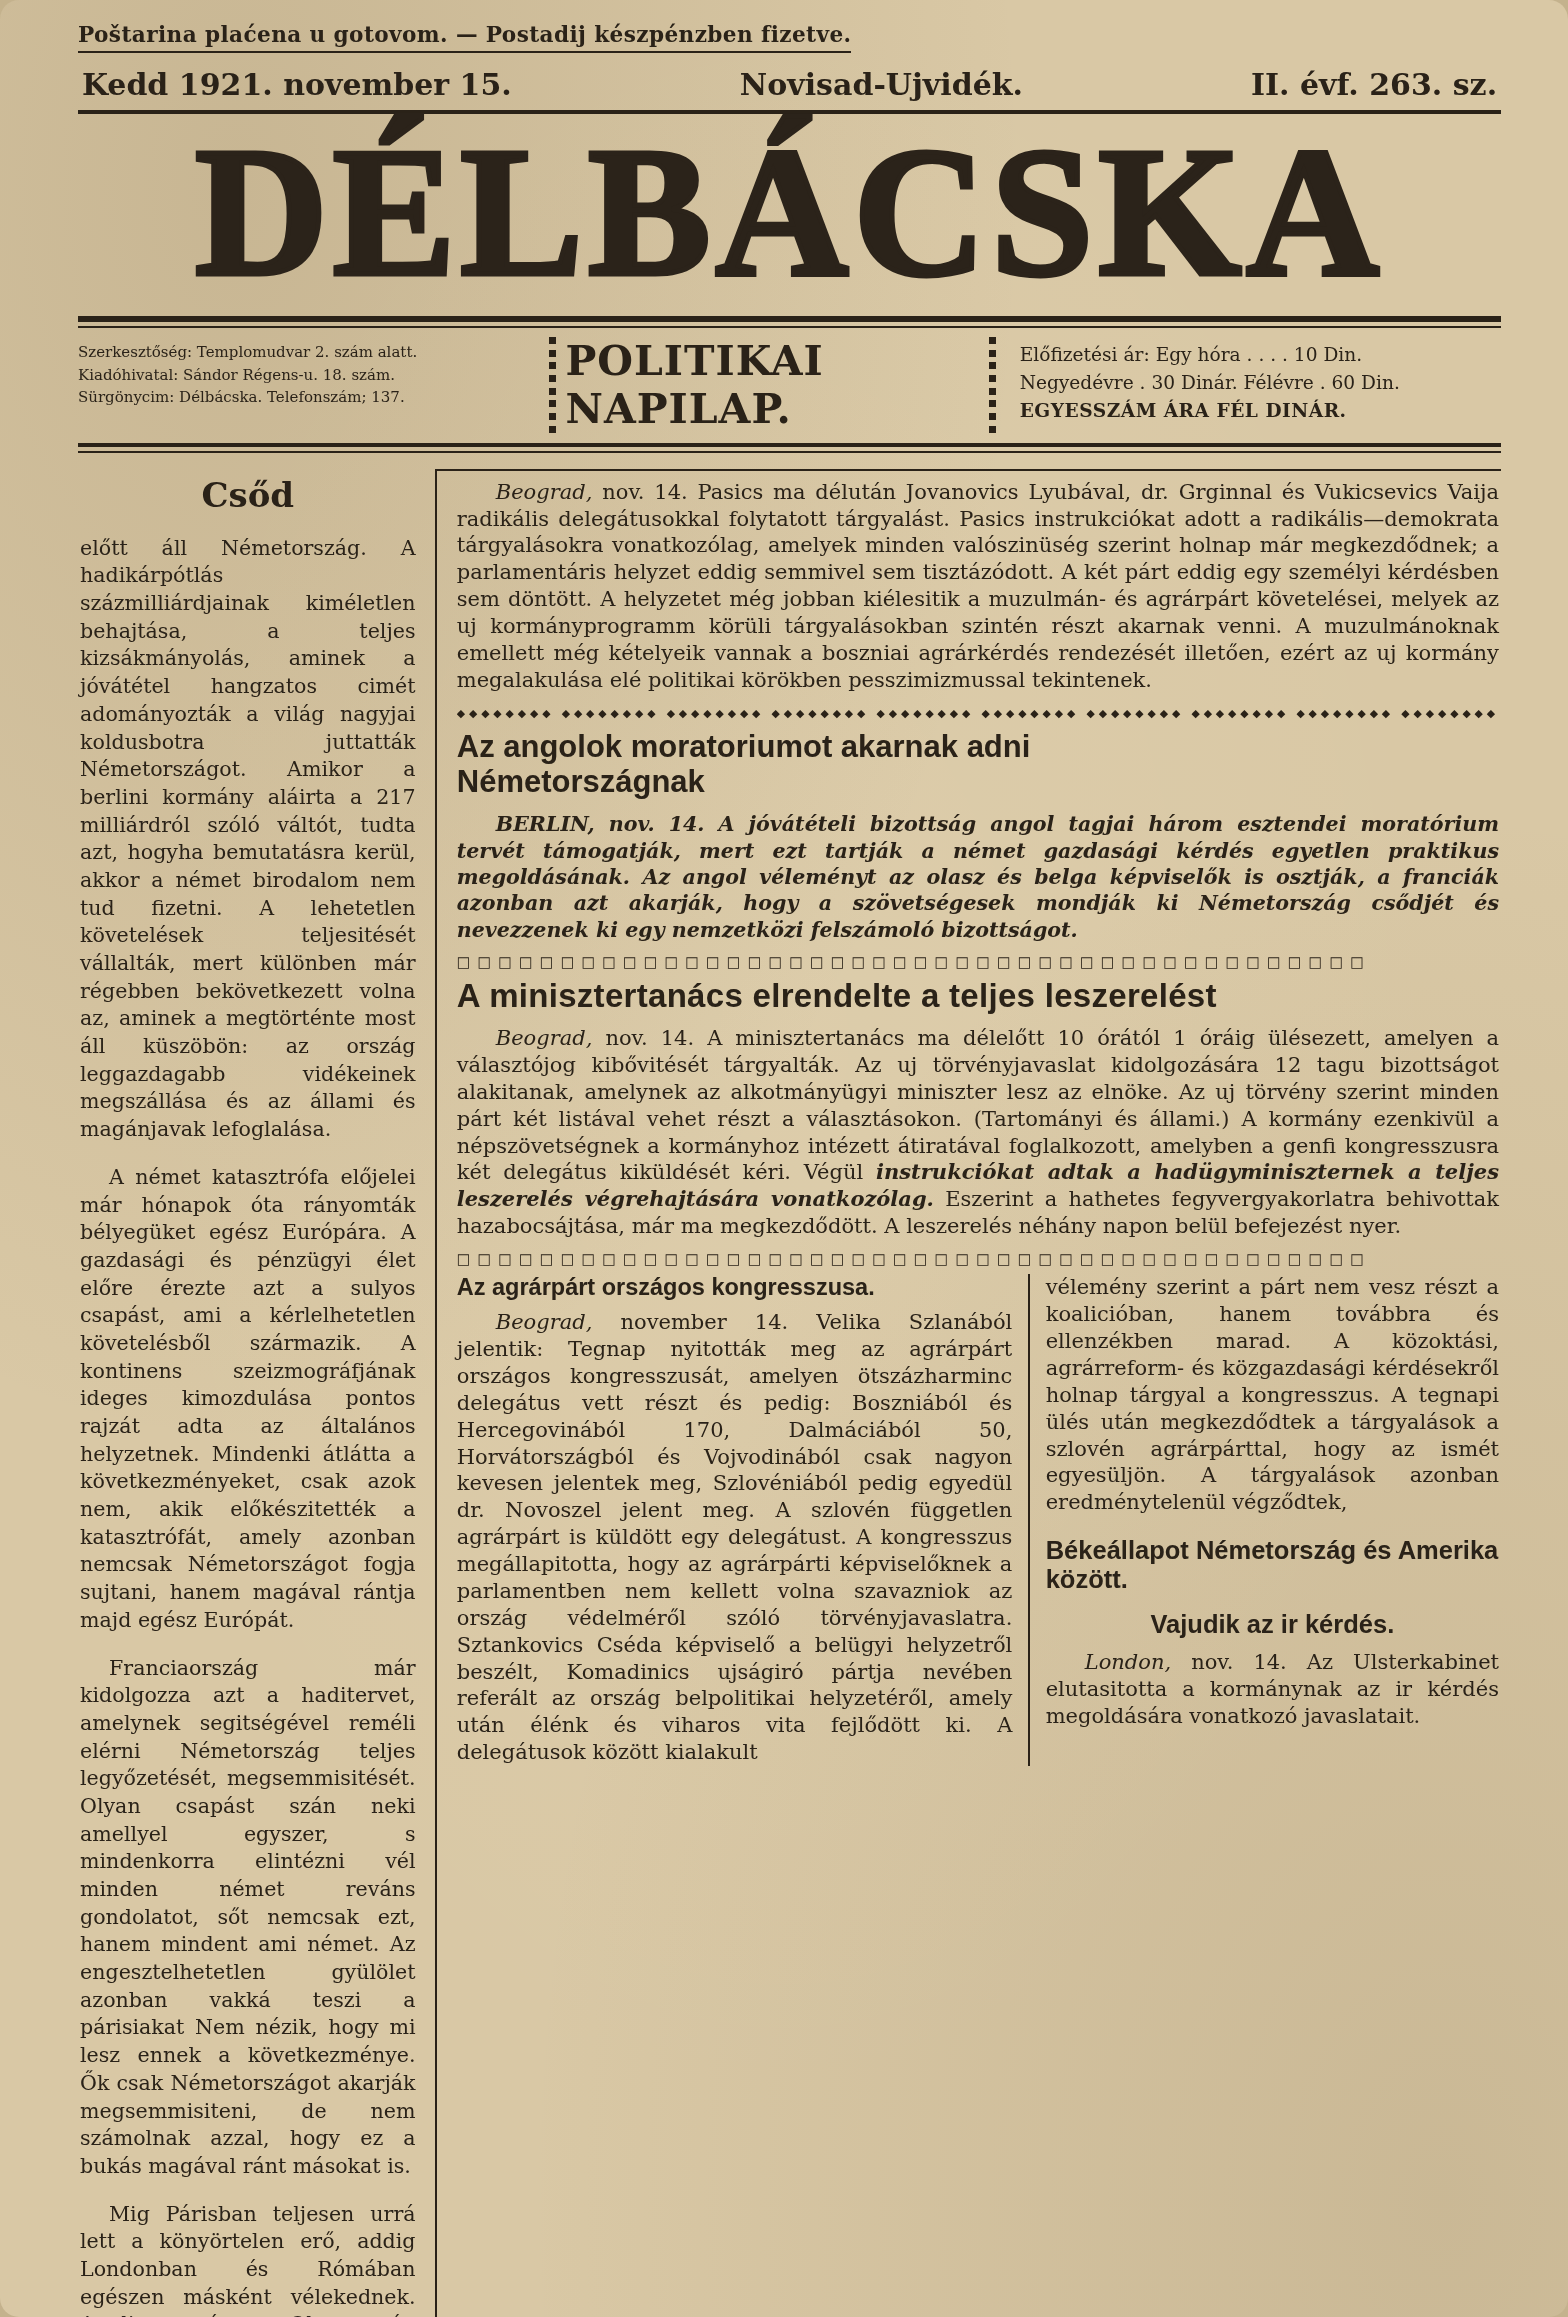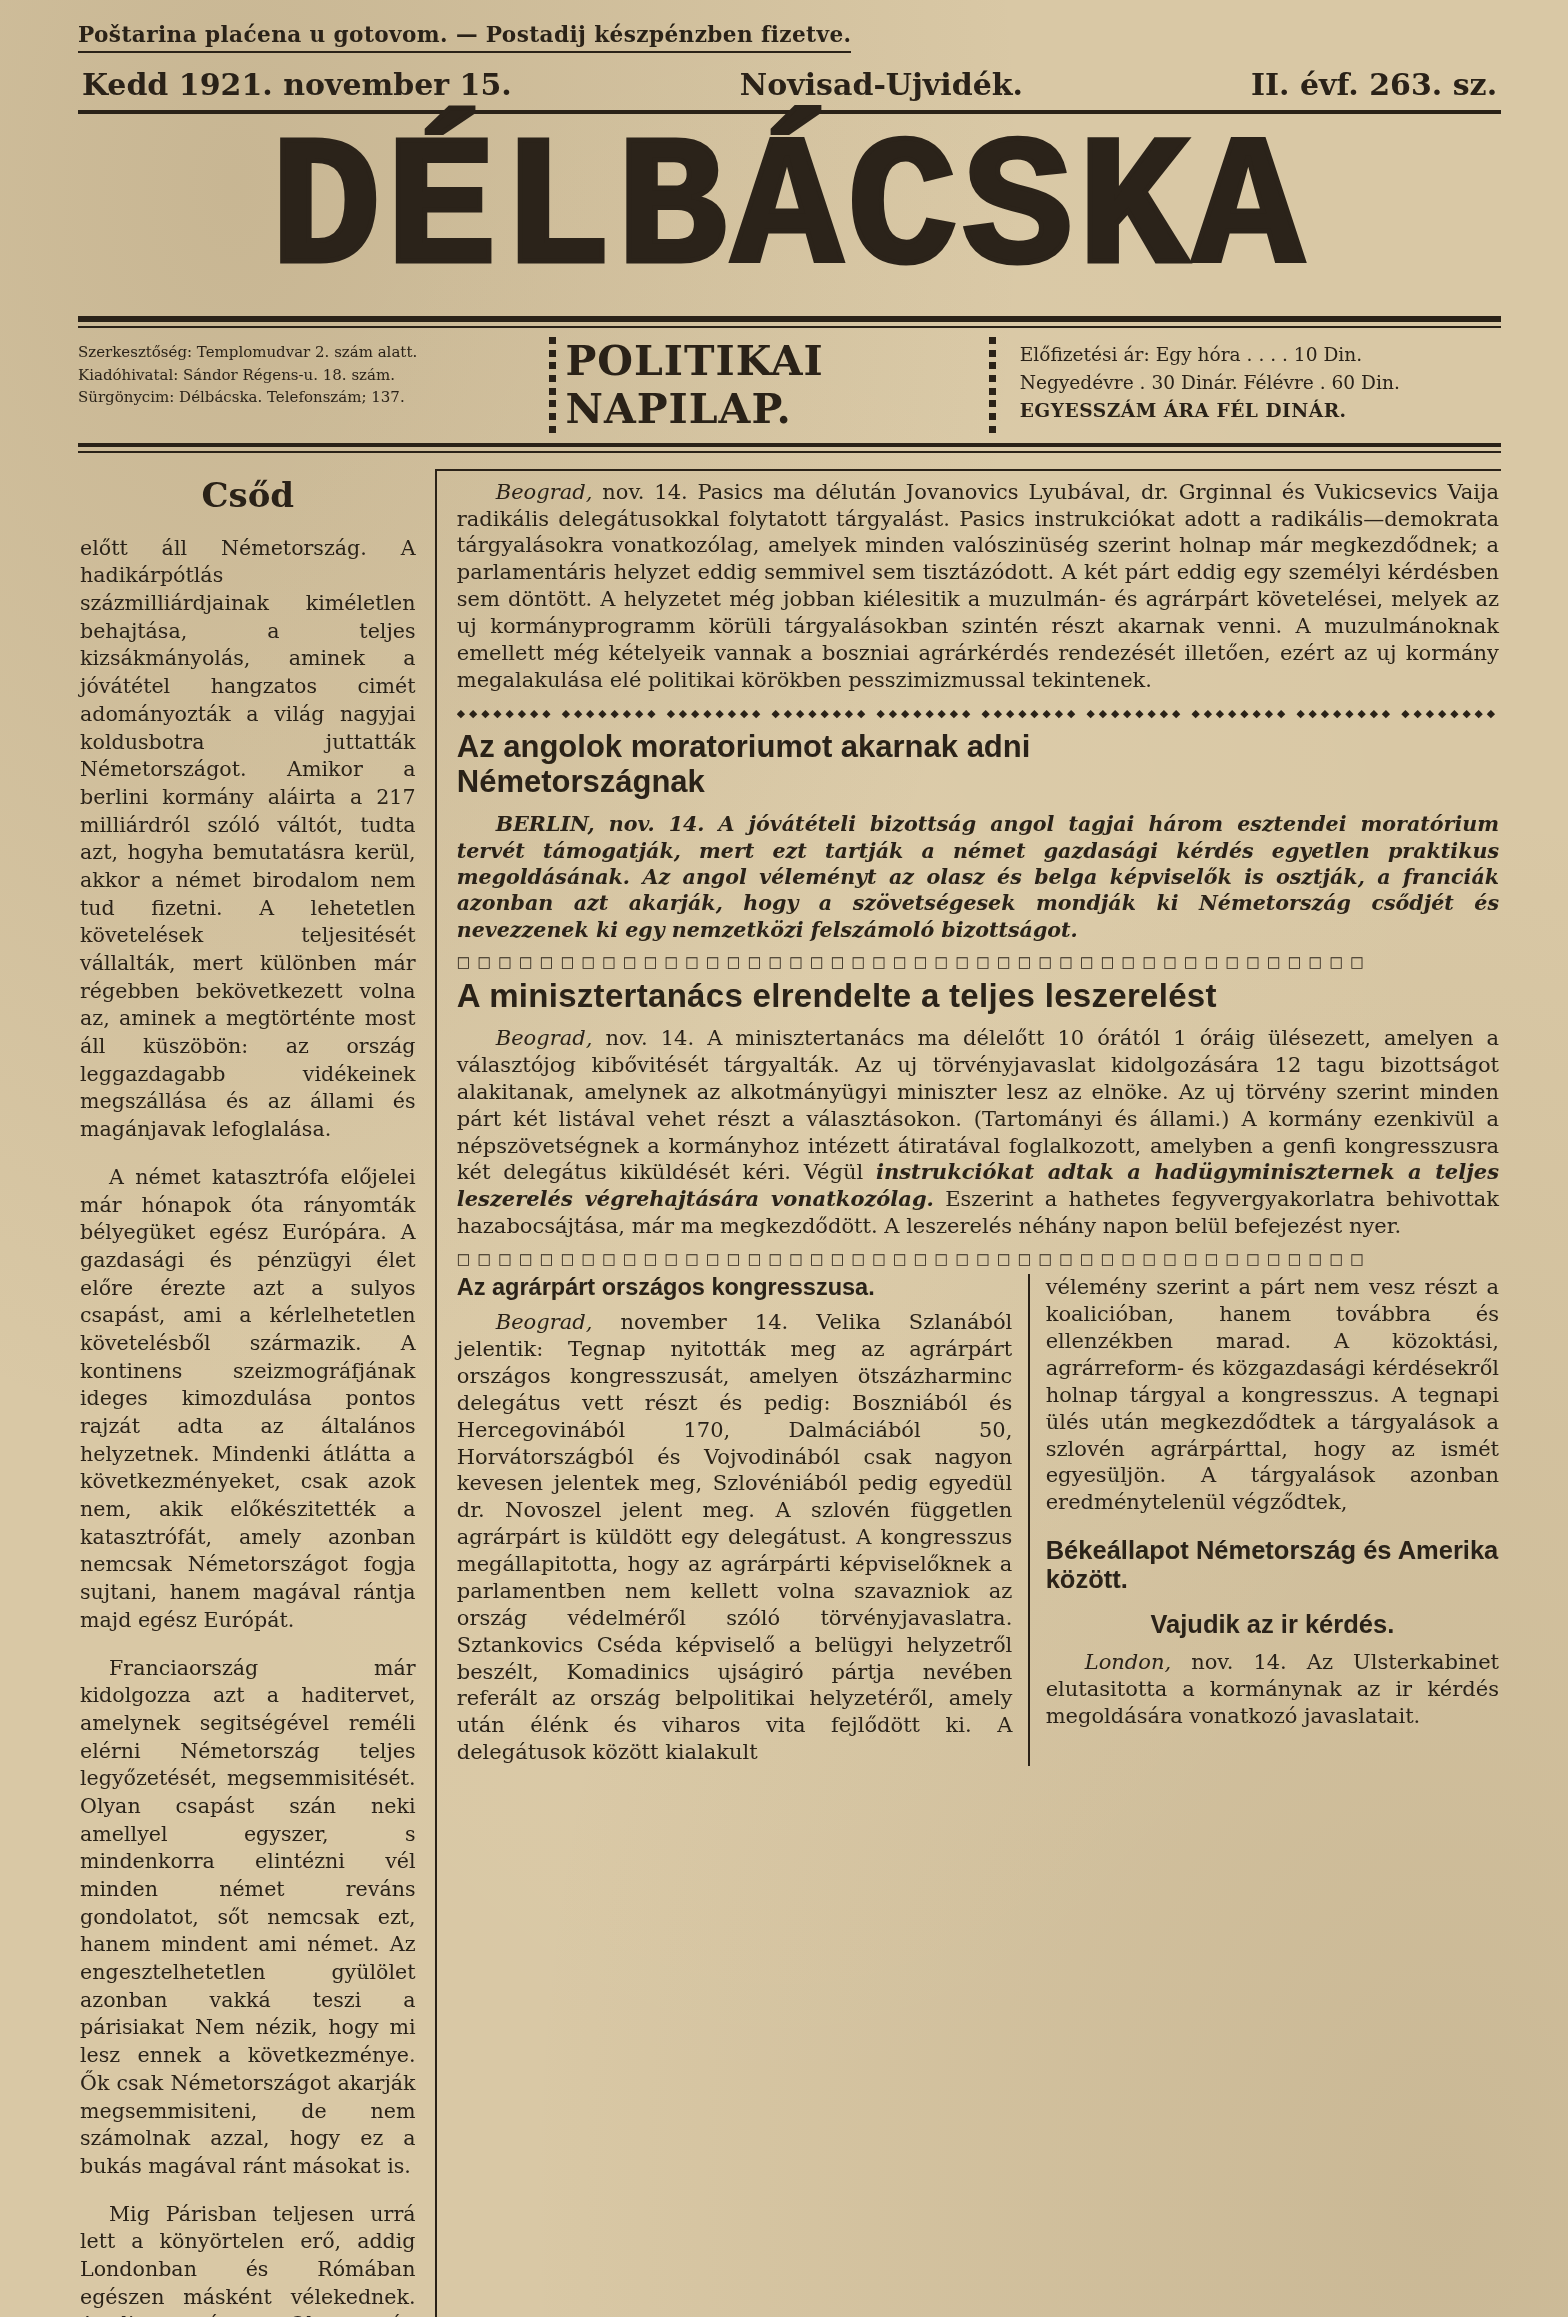--- a/index.html
+++ b/index.html
@@ -7,35 +7,36 @@
   .page {
     width:1568px; height:2317px; margin:0 auto; position:relative; overflow:hidden;
     color:#2a2218;
     background:
       radial-gradient(ellipse at 15% 8%, rgba(110,88,52,.16), transparent 42%),
       radial-gradient(ellipse at 92% 95%, rgba(110,88,52,.14), transparent 45%),
       radial-gradient(ellipse at 50% 45%, rgba(255,246,220,.10), transparent 60%),
       #d9c8a5;
     padding:21.6px 67px 29px 78px;
     font-family:"DejaVu Serif", serif;
+    border-radius:19px;
   }
   
   .notice {
     display:inline-block; font-weight:bold; font-size:21.6px; letter-spacing:0.4px;
     border-bottom:2.9px solid #2a2218; padding-bottom:4.9px;
   }
   .dateline { display:flex; justify-content:space-between; align-items:baseline;
     font-weight:bold; font-size:30px; margin-top:13.7px; padding:0 3.9px;text-align:right; }
   .rule { border-top:2.9px solid #2a2218; }
   .rule-4 { border-top-width:4.9px; margin-top:7.8px; }
   .rule-6 { border-top-width:6.9px; }
   .rule-2 { border-top-width:2px; }
   .mt2 { margin-top:3.9px; }
   .masthead {
-    text-align:center; font-family:Liberation Mono, monospace; font-weight:bold;
+    text-align:center; font-family:Liberation Serif, serif; font-weight:bold;
     font-size:184px; line-height:.98; letter-spacing:4.9px; margin:7.8px 0 13.7px;
     color:#2b231a; -webkit-text-stroke:4.9px #2b231a; white-space:nowrap;
   }
   .infobar { display:flex; align-items:stretch; padding:9.8px 0 7.8px; }
   .info-left { width:461px; font-size:15px; line-height:1.5; padding-top:3.9px; }
   .info-right { width:495px; font-size:18.6px; line-height:1.5; padding:3.9px 0 0 13.7px; }
   .info-right .bold { font-weight:bold; letter-spacing:0.5px; }
   .info-center { flex:1; display:flex; align-items:center; justify-content:center;
     font-size:41px; letter-spacing:1px; font-weight:bold; }
   .vsep { width:6.9px; margin:0 9.8px;

